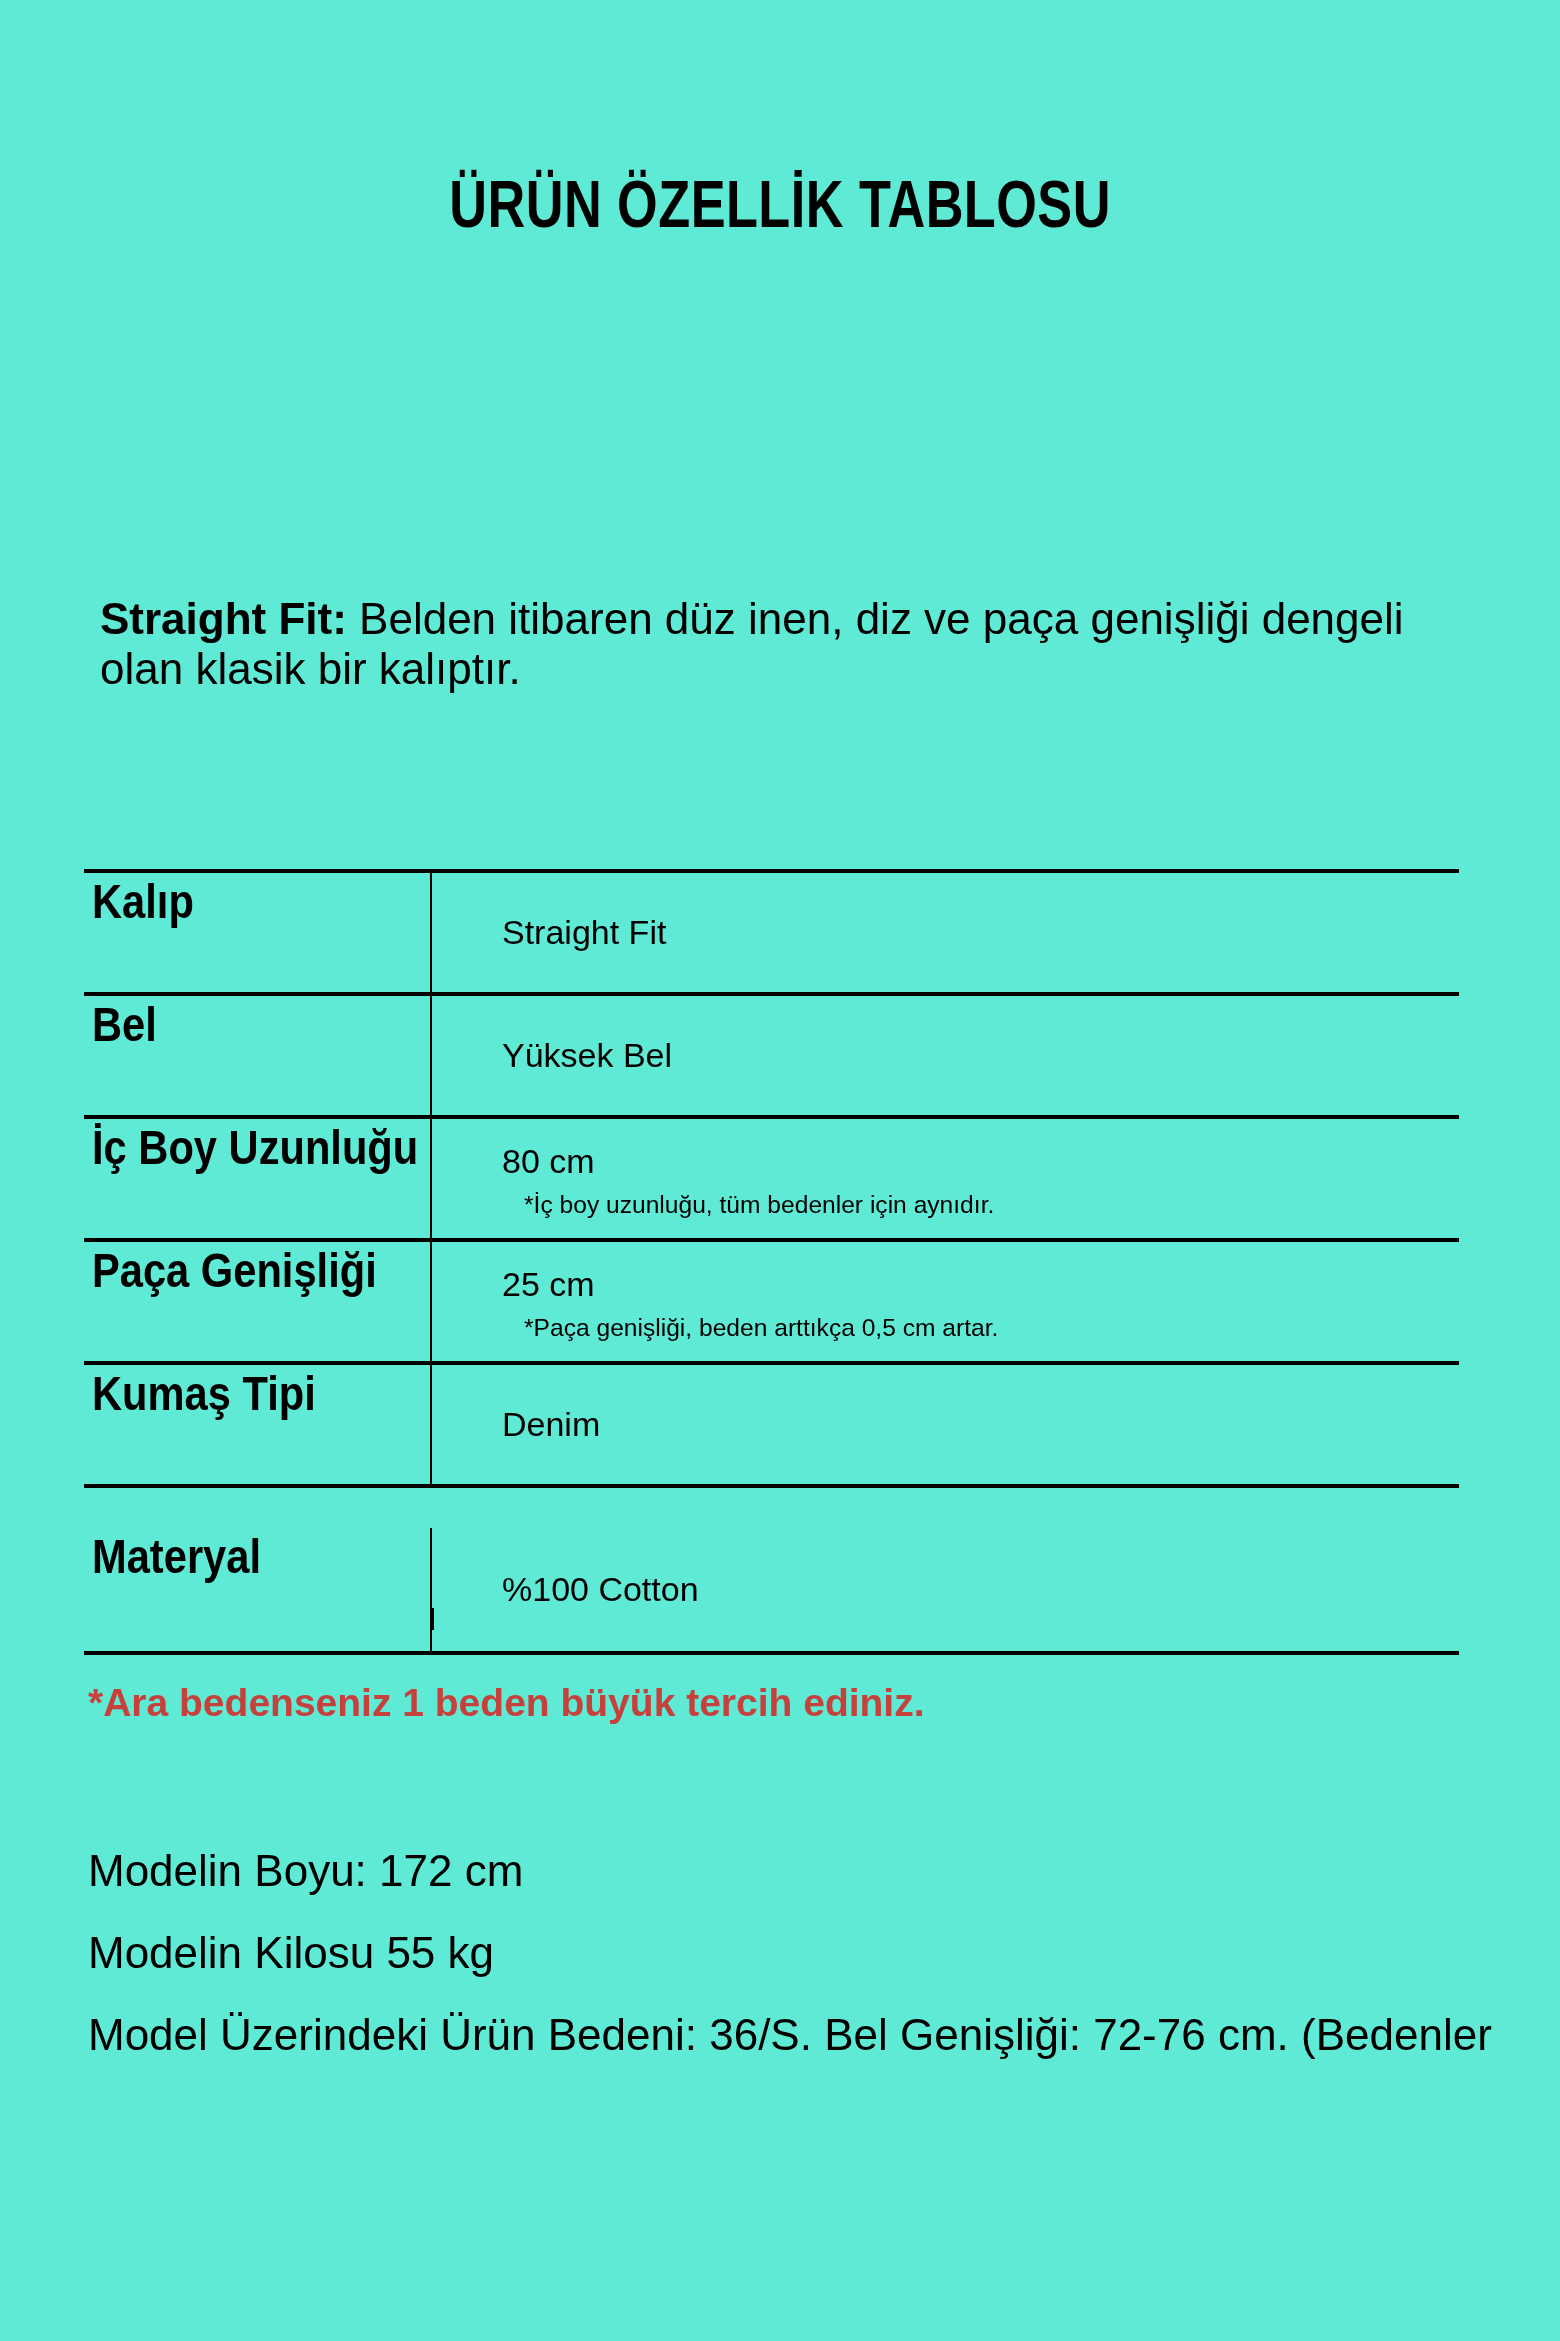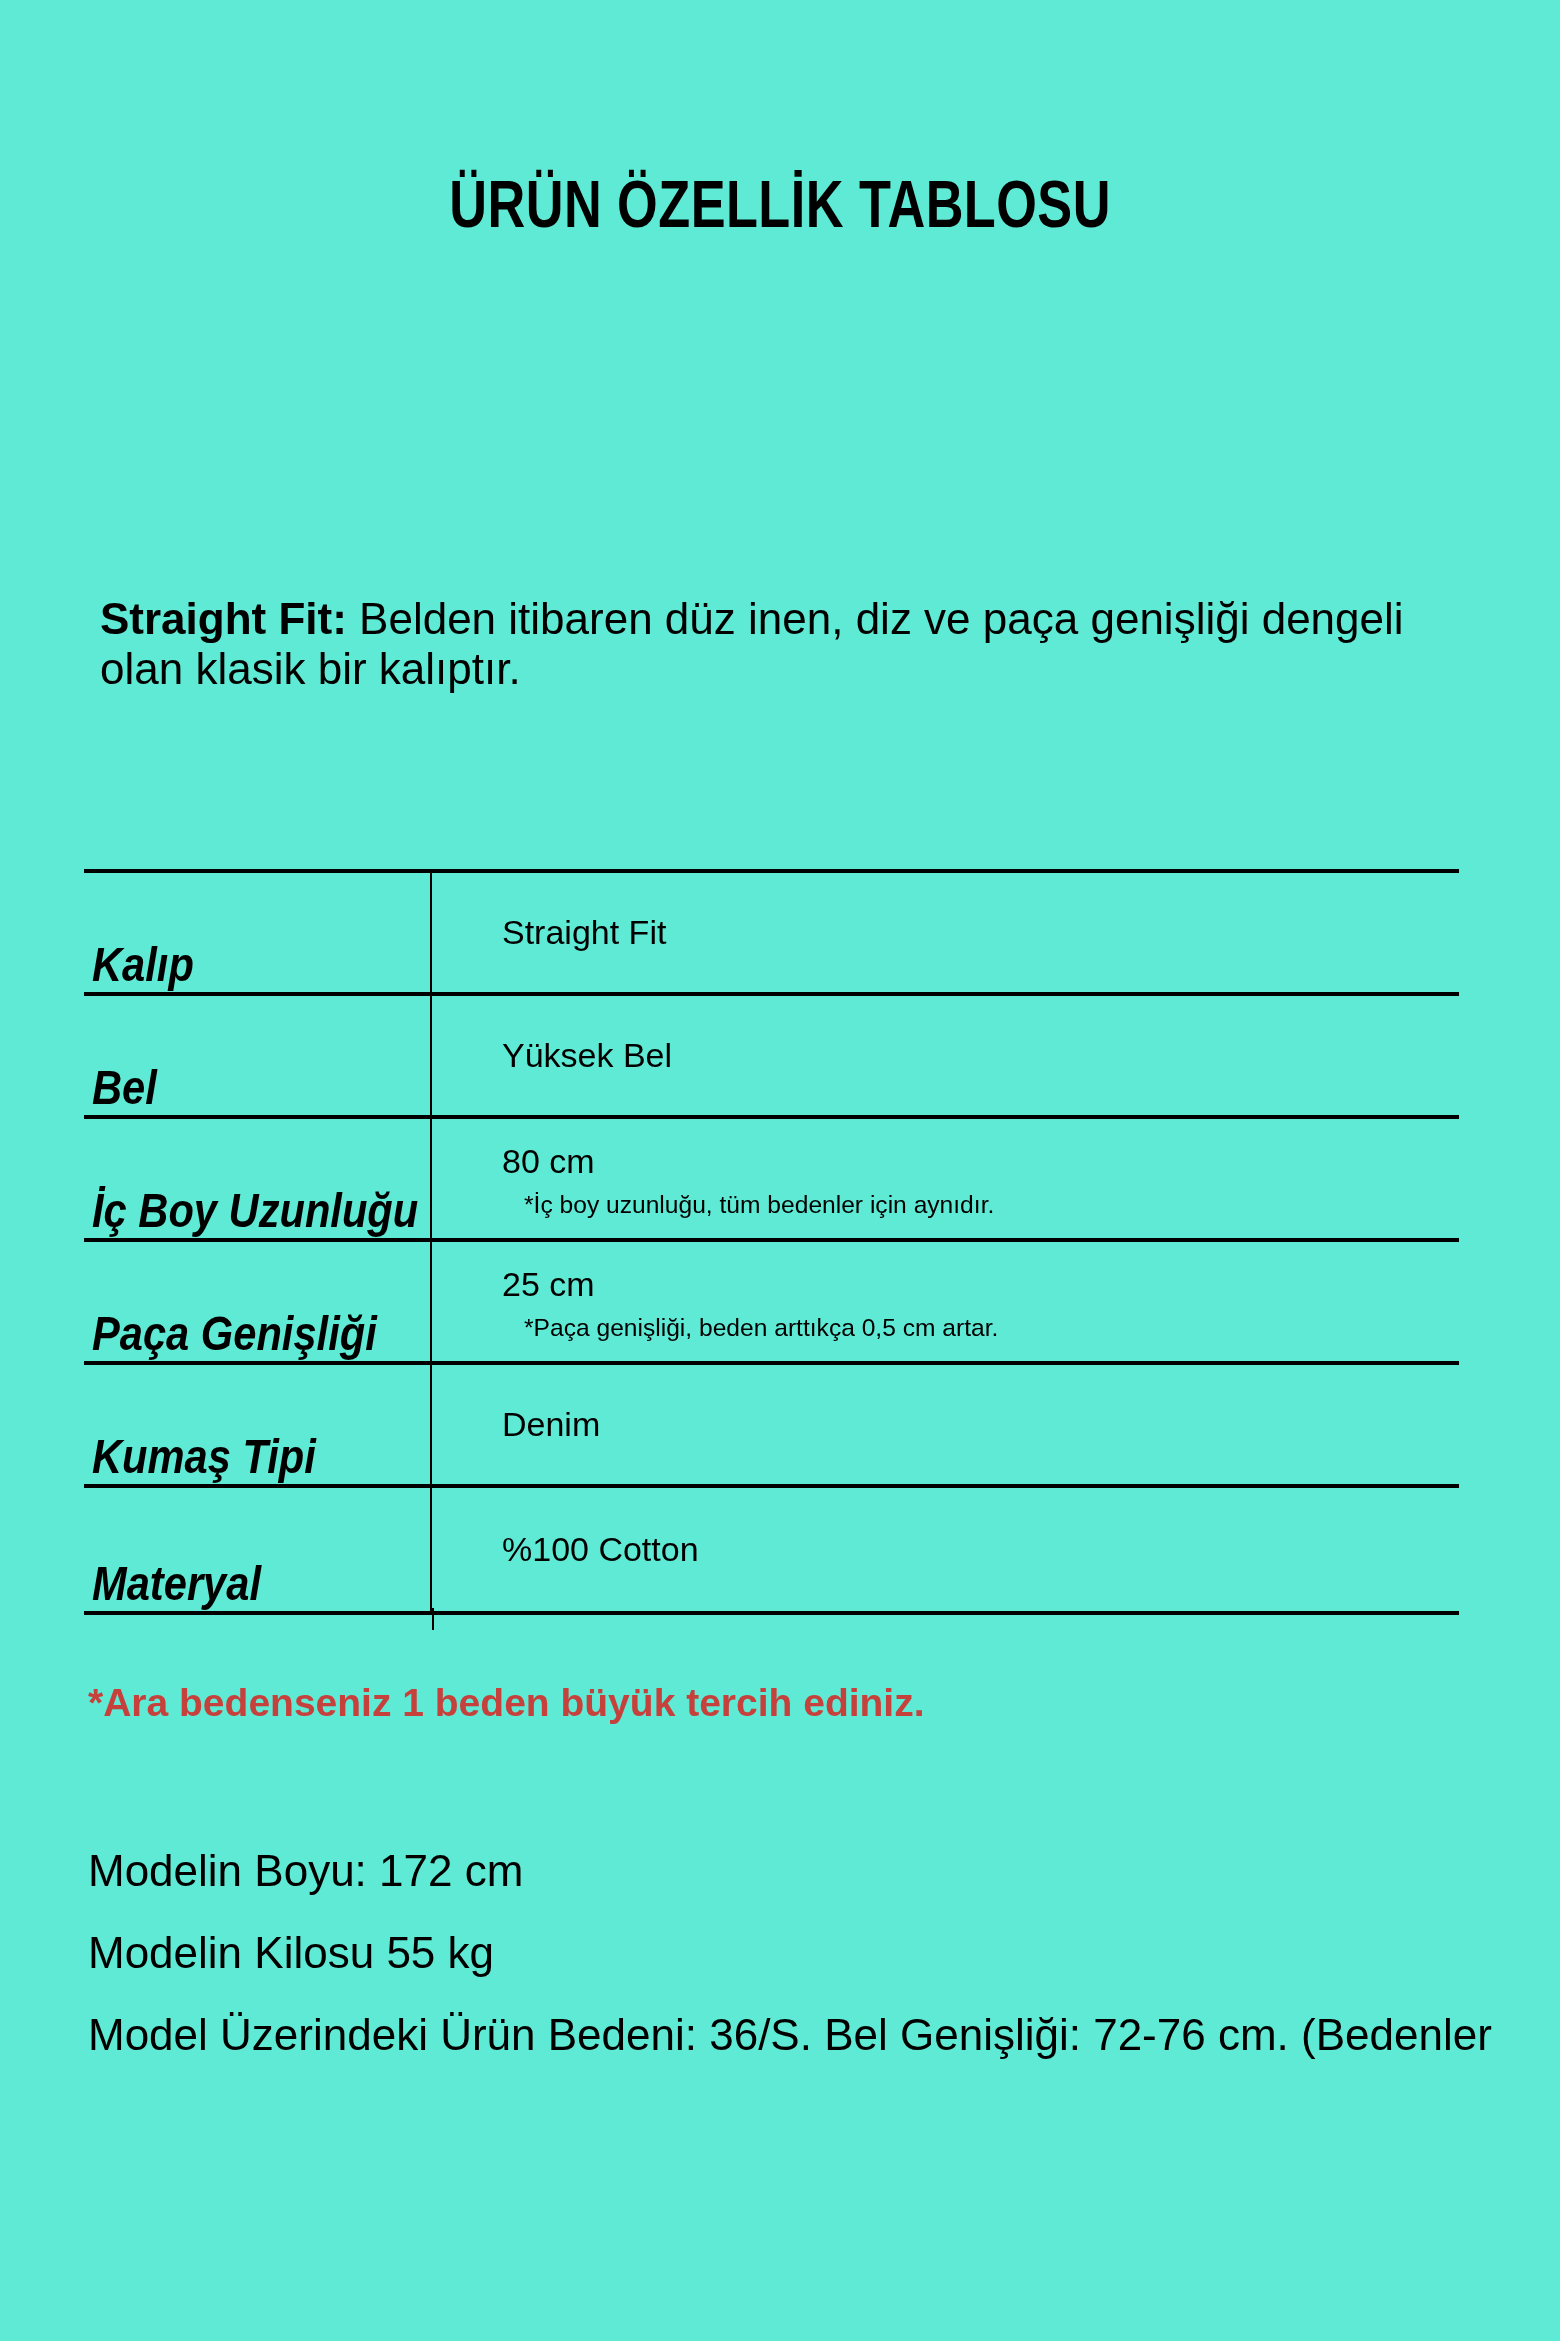--- a/index.html
+++ b/index.html
@@ -49,29 +49,28 @@
     border-top:4.7px solid #000;
     border-bottom:4.7px solid #000;
   }
   .spec-row{
     display:flex;
     align-items:stretch;
     height:123px;
     box-sizing:border-box;
     border-bottom:4.7px solid #000;
   }
-  .spec-row:last-child{border-bottom:none;}
+  .spec-row:last-child{border-bottom:none;margin-top:40px;}
   .cell-label{
     width:348px;
     box-sizing:border-box;
     border-right:2.3px solid #000;
     display:flex;
-    align-items:flex-end;
+    align-items:flex-start;
     padding-left:8.2px;
-    font-style:italic;
   }
   .cell-label .label-text{
     display:inline-block;
     font-size:49px;
     font-weight:bold;
     white-space:nowrap;
     transform:scaleX(0.85);
     transform-origin:0 50%;
   }
   .cell-value{

